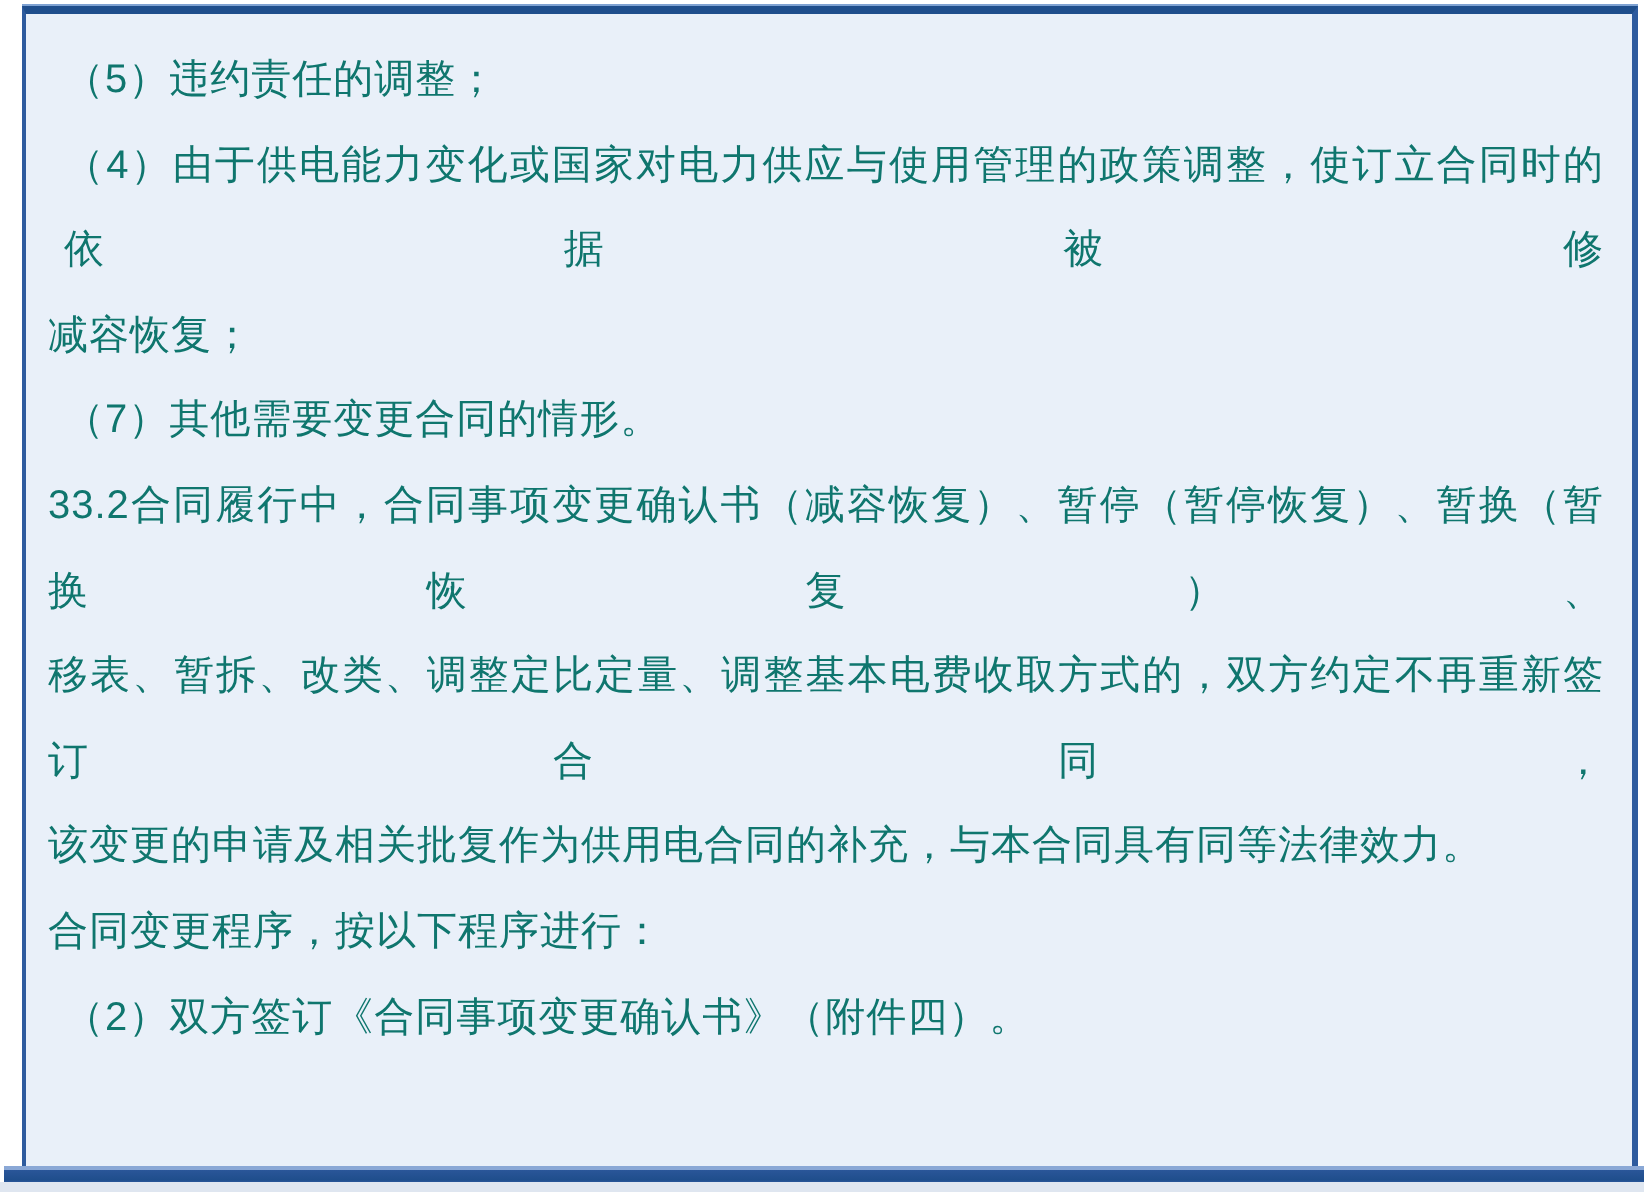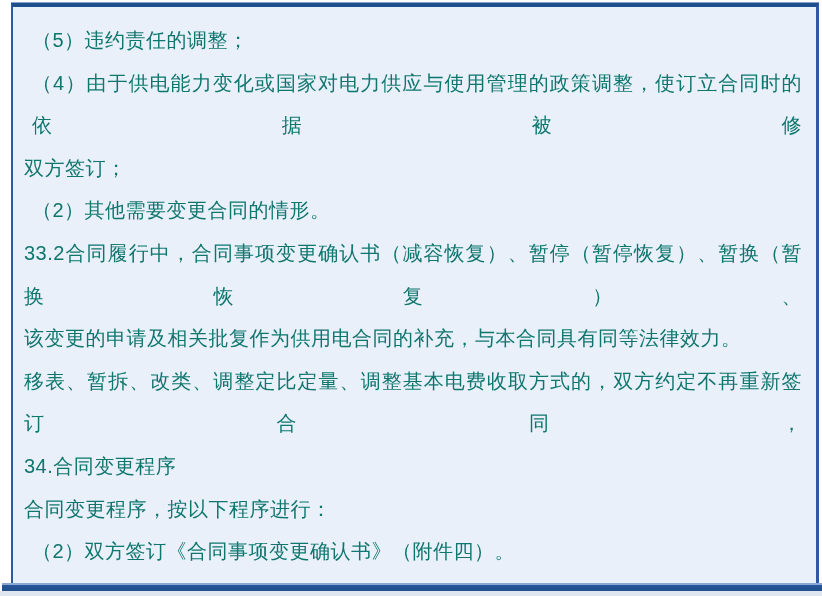--- a/index.html
+++ b/index.html
@@ -63,26 +63,25 @@
   }
 </style>
 </head>
 <body>
 
 <div class="page">
 
   <div class="contract-panel">
     <div class="line indent">（5）违约责任的调整；</div>
     <div class="line indent full">（4）由于供电能力变化或国家对电力供应与使用管理的政策调整，使订立合同时的依据被修</div>
-    <div class="line">双方签订；</div>
-    <div class="line indent">（2）其他需要变更合同的情形。</div>
+    <div class="line">减容恢复；</div>
+    <div class="line indent">（7）其他需要变更合同的情形。</div>
     <div class="line full">33.2合同履行中，合同事项变更确认书（减容恢复）、暂停（暂停恢复）、暂换（暂换恢复）、</div>
+    <div class="line full">移表、暂拆、改类、调整定比定量、调整基本电费收取方式的，双方约定不再重新签订合同，</div>
     <div class="line">该变更的申请及相关批复作为供用电合同的补充，与本合同具有同等法律效力。</div>
-    <div class="line full">移表、暂拆、改类、调整定比定量、调整基本电费收取方式的，双方约定不再重新签订合同，</div>
-    <div class="line">34.合同变更程序</div>
     <div class="line">合同变更程序，按以下程序进行：</div>
     <div class="line indent">（2）双方签订《合同事项变更确认书》（附件四）。</div>
 
   </div>
 
   <div class="bottom-bar"></div>
   <div class="bottom-strip"></div>
 
 </div>
 

